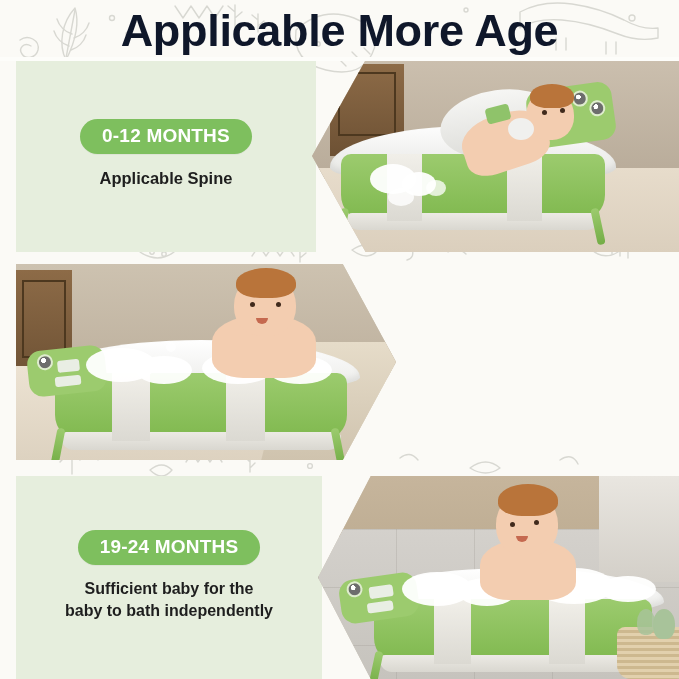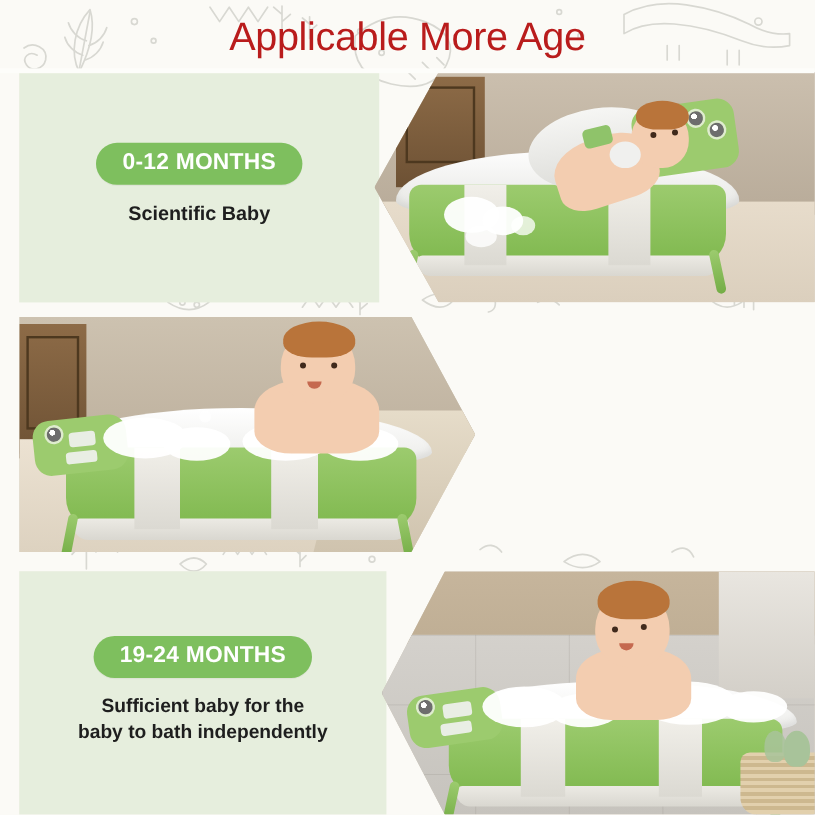--- a/index.html
+++ b/index.html
@@ -13,21 +13,21 @@
   
   .bg-doodles{position:absolute;inset:0;z-index:0;pointer-events:none;}
   .bg-doodles svg{position:absolute;inset:0;width:679px;height:679px;}
 
   
   .header{
     position:absolute;left:0;top:0;width:679px;height:60px;z-index:5;
     display:flex;align-items:center;justify-content:center;
   }
   .header h1{
-    margin:0;font-size:33px;font-weight:normal;color:#b91c1c;
+    margin:0;font-size:45px;font-weight:bold;color:#0f172a;
     letter-spacing:-0.3px;line-height:1;
   }
 
   
   .row{position:absolute;left:16px;width:679px;z-index:3;}
   #row1{top:60px;height:192px;}
   #row2{top:264px;height:196px;}
   #row3{top:476px;height:203px;}
 
   .half{position:absolute;top:0;height:100%;overflow:hidden;}
@@ -196,21 +196,21 @@
   </div>
 
   <div class="gap" id="gap-top"></div>
 
   <div class="row" id="row1">
 
     <div class="half panel" style="left:0;width:300px;">
       <div class="panel-inner">
         <span class="badge">0-12 MONTHS</span>
         <div class="desc">
-          <div>Scientific Baby</div>
+          <div>Applicable Spine</div>
         </div>
       </div>
     </div>
 
     <div class="half photo clip-right-point" style="left:296px;width:383px;">
       <div class="scene">
         <div class="wall" style="height:62%;background:linear-gradient(#cbbfae,#b8ab99);"></div>
         <div class="cabinet" style="left:18px;top:4px;width:74px;height:92px;">
           <div style="position:absolute;left:8px;top:8px;right:8px;bottom:20px;border:2px solid #4d381f;"></div>
         </div>

